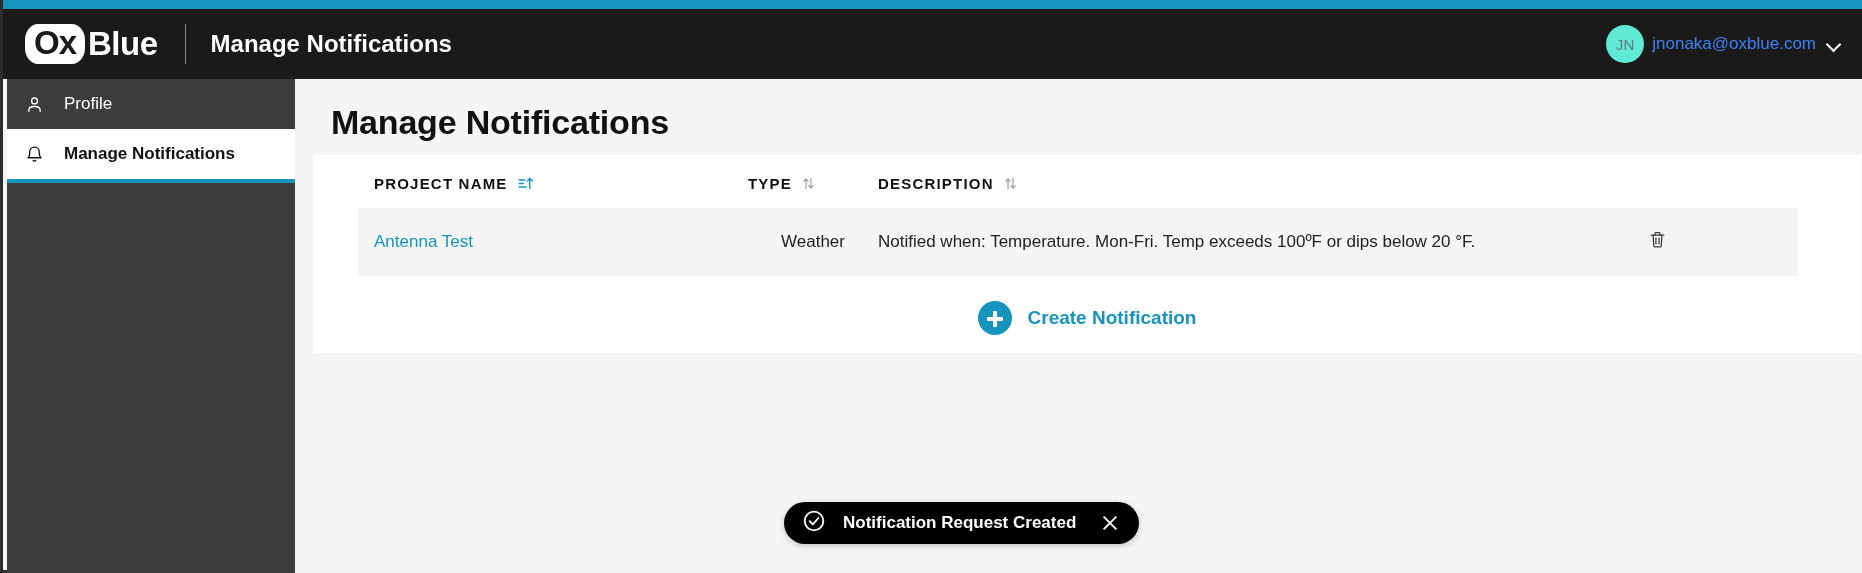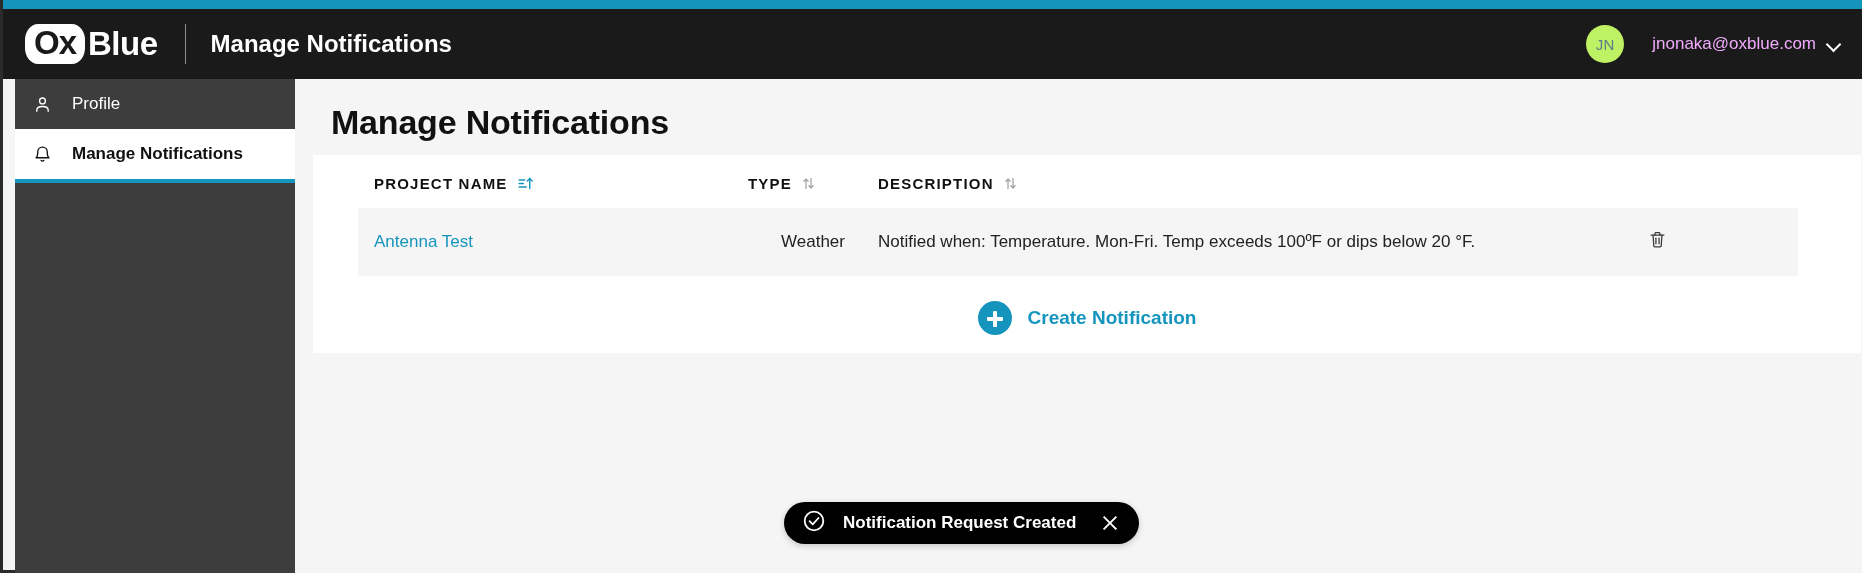--- a/index.html
+++ b/index.html
@@ -85,33 +85,33 @@
     right: 24px;
     display: flex;
     align-items: center;
     cursor: pointer;
   }
 
   .avatar {
     width: 38px;
     height: 38px;
     border-radius: 50%;
-    background: #bef264;
+    background: #5eead4;
     color: #5c7b8a;
     font-size: 15px;
     display: flex;
     align-items: center;
     justify-content: center;
     letter-spacing: 0.4px;
   }
 
   .user-email {
-    color: #f0abfc;
+    color: #3b82f6;
     font-size: 17px;
-    margin-left: 28px;
+    margin-left: 8px;
   }
 
   .chevron-down {
     margin-left: 12px;
     width: 13px;
     height: 13px;
     position: relative;
   }
   .chevron-down::after {
     content: "";
@@ -119,21 +119,21 @@
     left: 0; top: 1px;
     width: 9px; height: 9px;
     border-right: 2px solid #ffffff;
     border-bottom: 2px solid #ffffff;
     transform: rotate(45deg);
   }
 
   
   .sidebar {
     position: absolute;
-    top: 79px; left: 12px;
+    top: 79px; left: 4px;
     width: 292px;
     height: 494px;
     background: #3d3d3d;
   }
 
   .nav-item {
     display: flex;
     align-items: center;
     height: 50px;
     padding-left: 18px;

